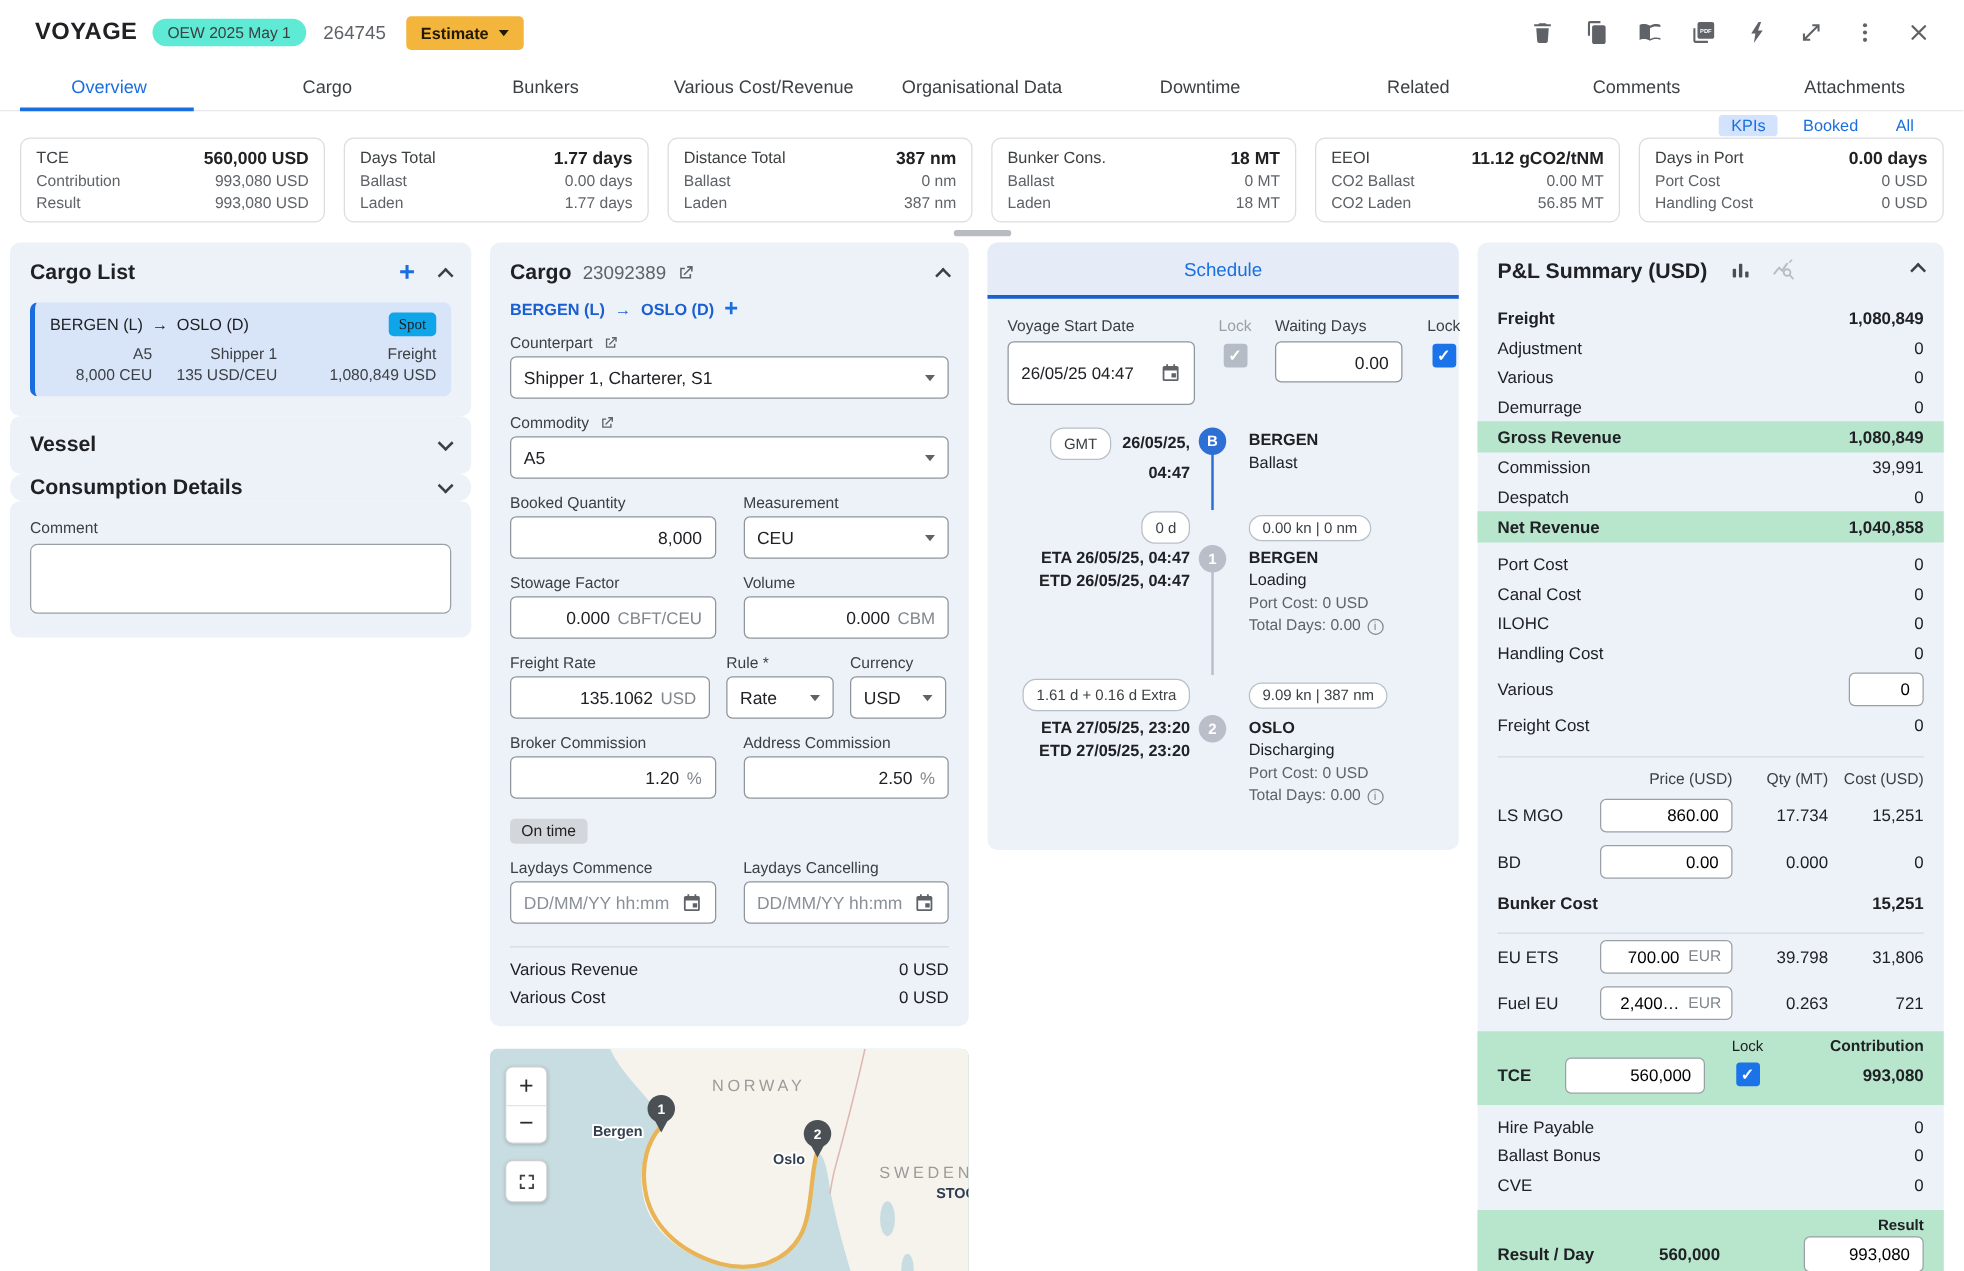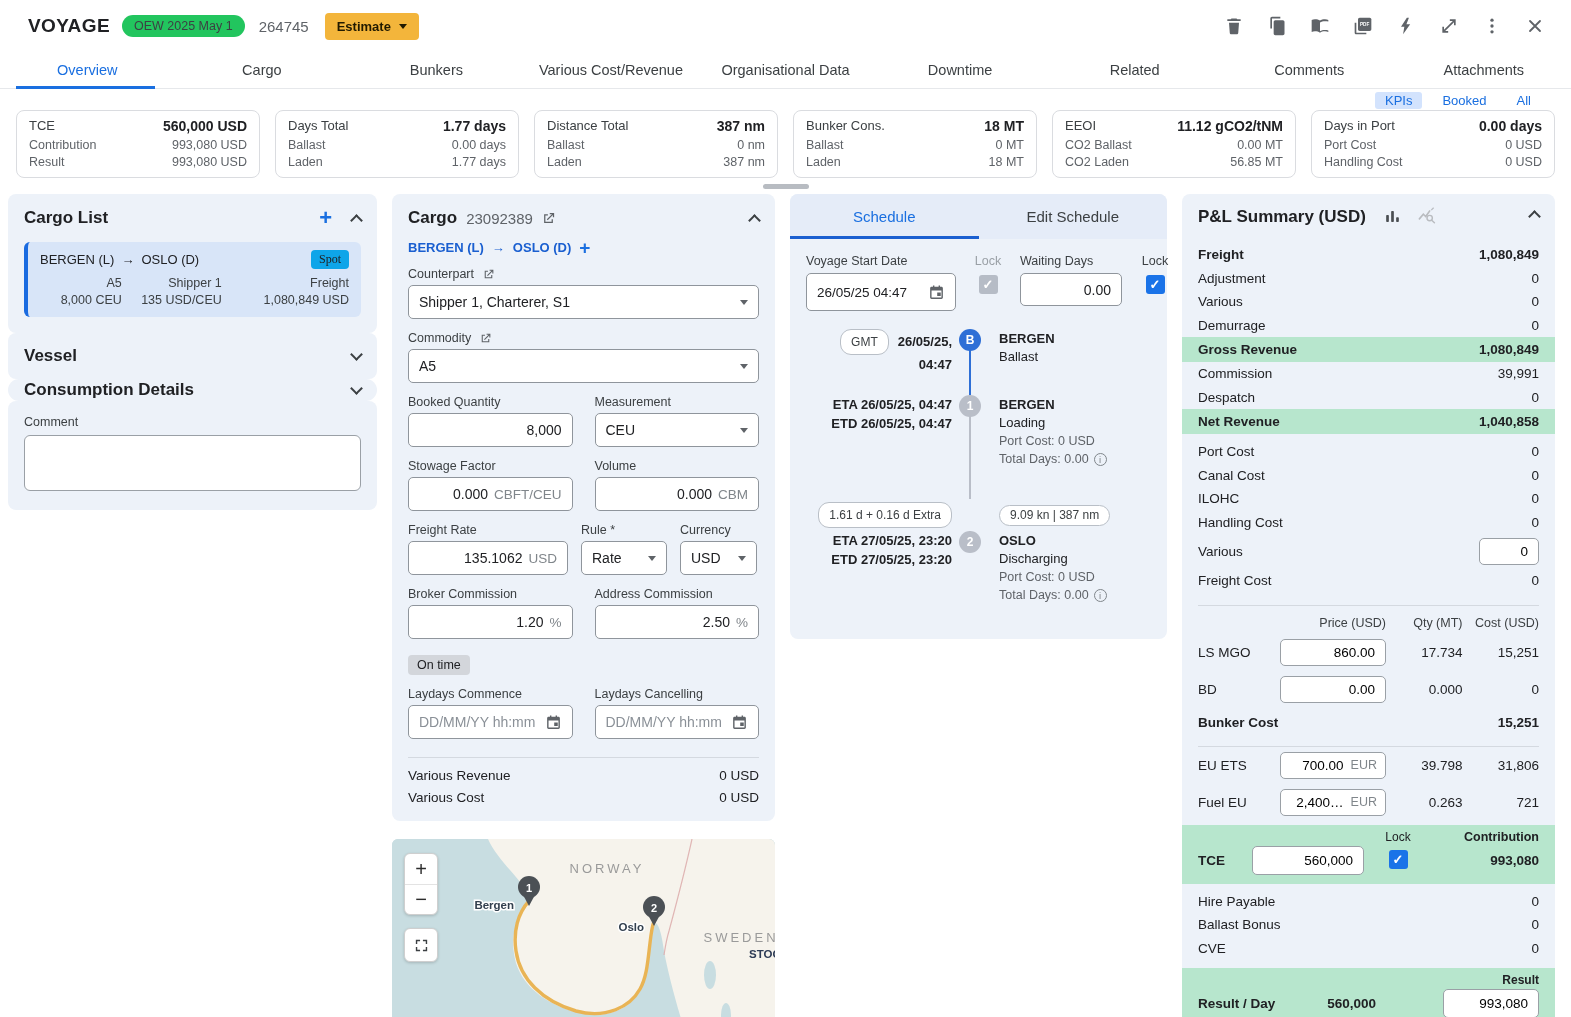--- a/index.html
+++ b/index.html
@@ -7,21 +7,21 @@
   body {
     width:1571px; height:1017px; overflow:hidden;
     font-family:"Liberation Sans", sans-serif;
     background:#ffffff; color:#202124; font-size:13px;
   }
   svg { display:block; }
 
   
   .header { height:52px; display:flex; align-items:center; padding:0 26px 0 28px; }
   .app-title { font-size:19px; font-weight:bold; letter-spacing:.4px; }
-  .badge-pill { background:#22c55e; color:#3c4043; border-radius:12px; padding:4px 12px; font-size:12.5px; margin-left:12px; }
+  .badge-pill { background:#5eead4; color:#3c4043; border-radius:12px; padding:4px 12px; font-size:12.5px; margin-left:12px; }
   .voyage-id { color:#5f6368; font-size:15px; margin-left:14px; }
   .estimate-btn { background:#f3b53b; border:none; border-radius:4px; padding:6px 12px; font-weight:bold; font-size:13px;
     margin-left:16px; display:flex; align-items:center; gap:8px; color:#211a00; cursor:pointer; font-family:inherit; }
   .caret-dark { width:0; height:0; border-left:4px solid transparent; border-right:4px solid transparent; border-top:5px solid #211a00; }
   .header-icons { margin-left:auto; display:flex; align-items:center; gap:23px; }
   .hicon { cursor:pointer; display:flex; }
   .hicon svg { width:20px; height:20px; fill:#5f6368; }
 
   
   .tabbar { display:flex; border-bottom:1px solid #e6e8eb; height:37px; }
@@ -600,27 +600,26 @@
               <path d="M4 4h6v2H6v4H4V4zm10 0h6v6h-2V6h-4V4zM4 14h2v4h4v2H4v-6zm14 0h2v6h-6v-2h4v-4z"></path>
             </svg>
         </div>
       </div>
     </div>
   </div>
 
   <div class="panel">
     <div class="sched-tabs">
       <div class="sched-tab active">Schedule</div>
-      <div class="sched-tab">Edit Schedule</div>
     </div>
     <div class="sched-body">
       <div class="sched-form">
         <div>
           <div class="sf-label">Voyage Start Date</div>
-          <div class="field" style="height:38px;">
+          <div class="field" style="height:51px;">
             <input style="font-size: 13.5px;" value="26/05/25 04:47">
             <span class="cal-icon">
                 <svg viewBox="0 0 24 24">
                   <path d="M7 2v2H5c-1.1 0-2 .9-2 2v13c0 1.1.9 2 2 2h14c1.1 0 2-.9 2-2V6c0-1.1-.9-2-2-2h-2V2h-2v2H9V2H7zM5 9h14v10H5V9zm8 3v5h5v-5h-5z"></path>
                 </svg>
               </span>
           </div>
         </div>
         <div style="text-align:center;">
           <div class="sf-label dim">Lock</div>
@@ -647,20 +646,27 @@
           <div class="tl-center">
             <div class="tl-line blue" style="top:11px;"></div>
             <div class="node blue">B</div>
           </div>
           <div class="tl-right">
             <div class="tl-port" style="padding-top:2px;">BERGEN</div>
             <div class="tl-activity">Ballast</div>
           </div>
         </div>
 
+        <div class="tl-row leg">
+          <div class="tl-left"><span class="pill">0 d</span></div>
+          <div class="tl-center">
+              <div class="tl-line blue"></div>
+            </div>
+          <div class="tl-right"><span class="pill">0.00 kn | 0 nm</span></div>
+        </div>
 
         <div class="tl-row stop">
           <div class="tl-left">
             <div>ETA 26/05/25, 04:47</div>
             <div>ETD 26/05/25, 04:47</div>
           </div>
           <div class="tl-center">
             <div class="tl-line gray"></div>
             <div class="node gray">1</div>
           </div>

